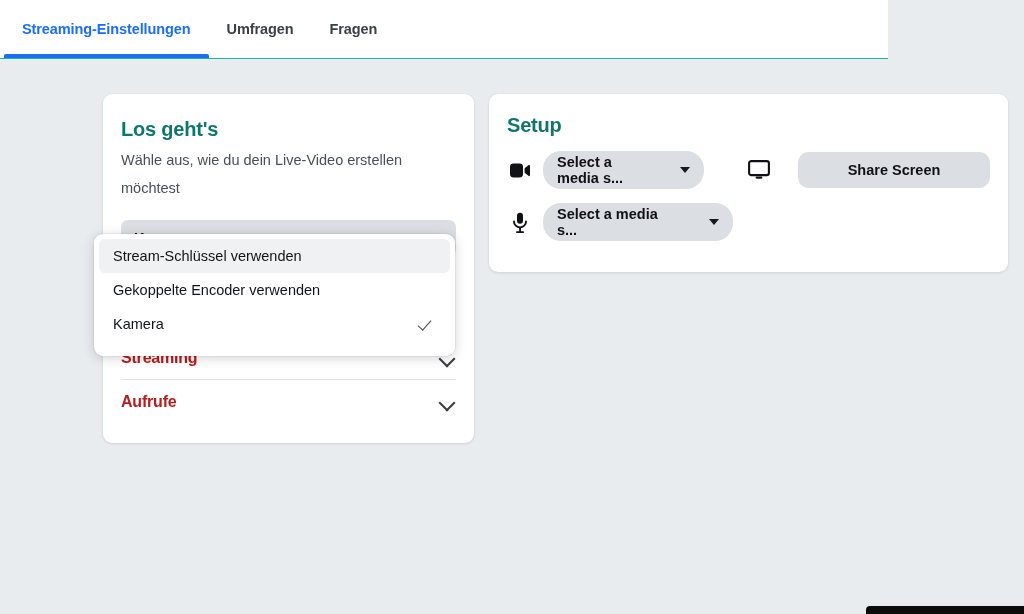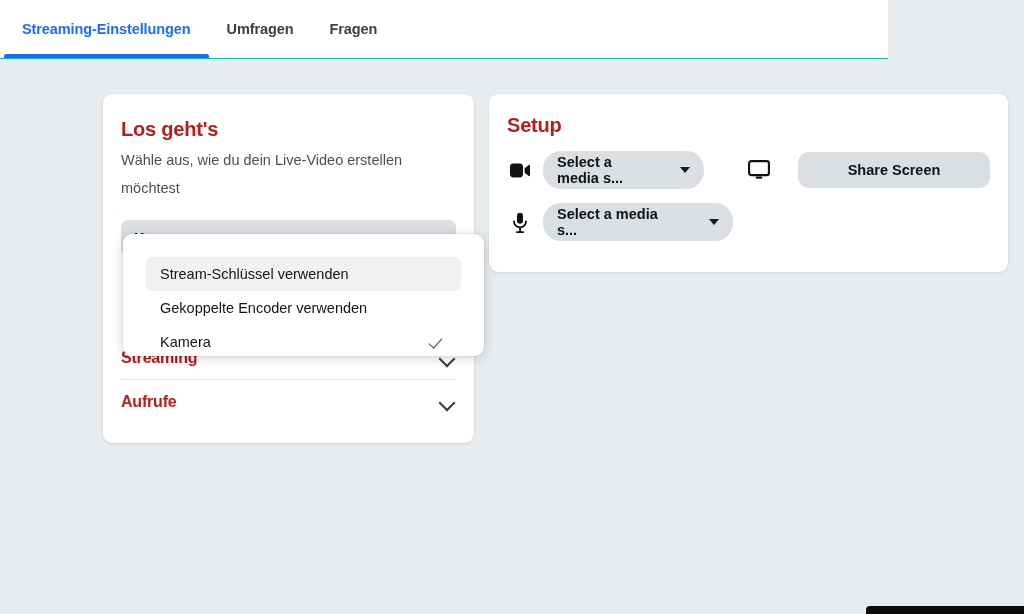--- a/index.html
+++ b/index.html
@@ -71,21 +71,21 @@
   #setup-card {
     left: 489px;
     top: 94px;
     width: 519px;
     height: 178px;
   }
 
   .card-title {
     font-size: 20px;
     font-weight: bold;
-    color: #b91c1c;
+    color: #0f766e;
     letter-spacing: -0.2px;
   }
 
   .card-sub {
     font-size: 14.5px;
     color: #4a4f55;
     line-height: 28px;
     margin-top: 5px;
     max-width: 322px;
   }
@@ -141,28 +141,28 @@
     left: 2px; top: 4px;
     width: 10px; height: 10px;
     border-right: 2px solid #3a3d42;
     border-bottom: 2px solid #3a3d42;
     transform: rotate(45deg);
   }
 
   
   #source-menu {
     position: absolute;
-    left: 123px;
+    left: 94px;
     top: 234px;
     width: 361px;
     height: 122px;
     background: #ffffff;
     border-radius: 9px;
     box-shadow: 0 2px 12px rgba(0,0,0,0.18), 0 0 0 1px rgba(0,0,0,0.04);
-    padding: 23px;
+    padding: 5px;
     z-index: 40;
   }
   .menu-item {
     height: 34px;
     display: flex;
     align-items: center;
     justify-content: space-between;
     padding: 0 14px;
     border-radius: 6px;
     font-size: 14.5px;

